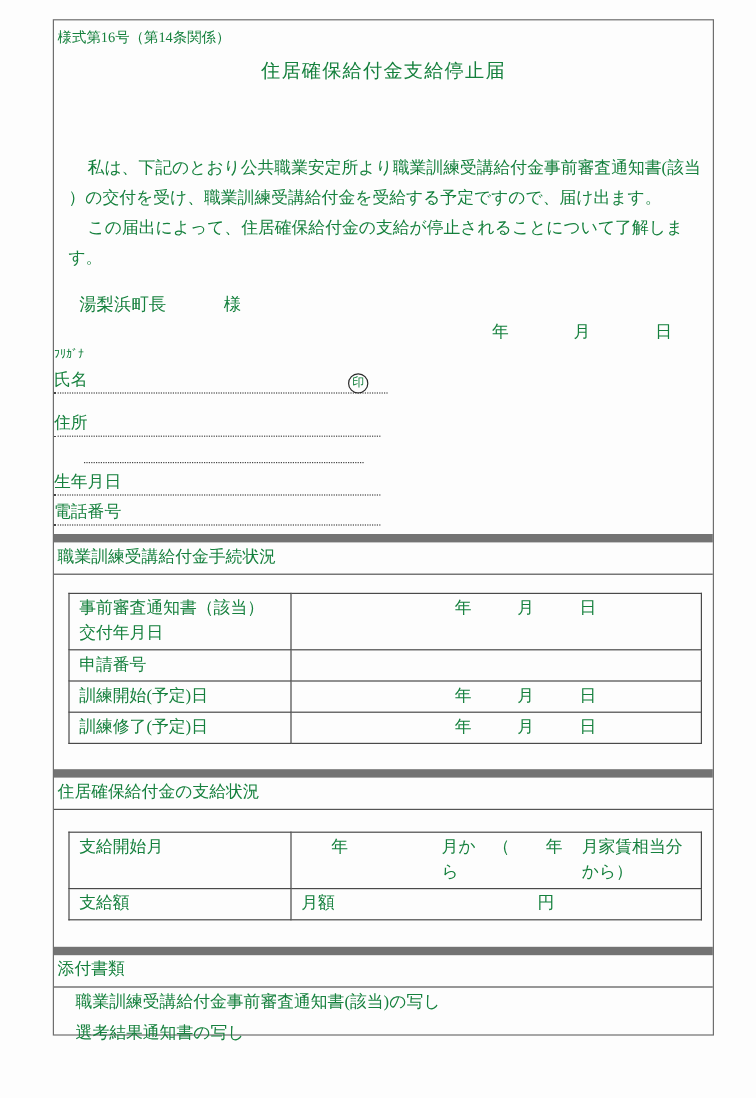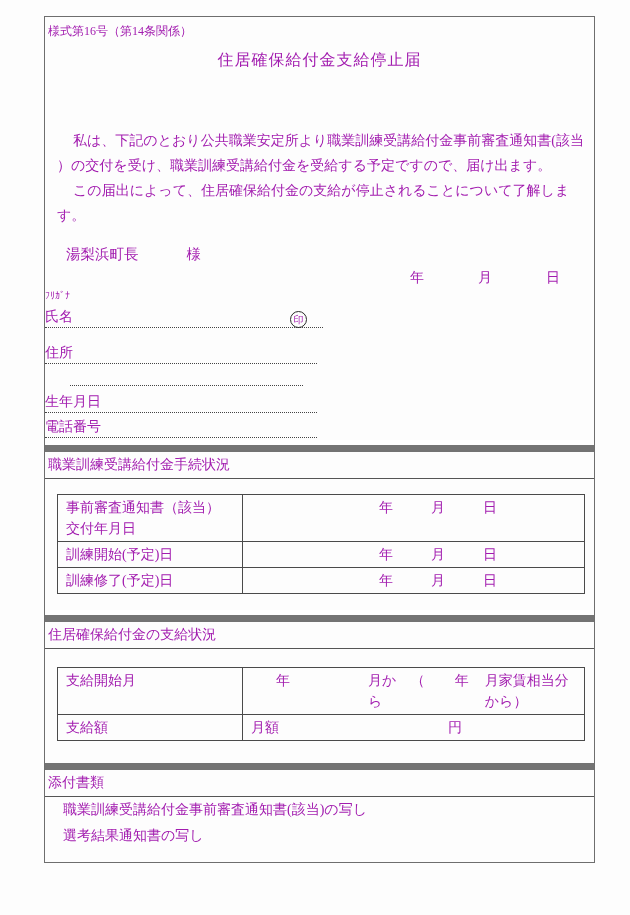--- a/index.html
+++ b/index.html
@@ -3,21 +3,21 @@
 <meta charset="utf-8">
 <style>
   * { margin: 0; padding: 0; box-sizing: border-box; }
   html, body { background: #fdfdfd; }
   .page {
     position: relative;
     width: 630px;
     height: 915px;
     background: #fdfdfd;
     font-family: "Liberation Serif", "DejaVu Serif", serif;
-    color: #a21caf;
+    color: #15803d;
     overflow: hidden;
   }
   .form-box {
     position: absolute;
     left: 44px;
     top: 16px;
     width: 551px;
     height: 847px;
     border: 1px solid #6e6e6e;
     background: #fdfdfd;
@@ -204,20 +204,24 @@
         </td>
         <td class="val">
           <div class="ymd">
             <span>年</span>
             <span>月</span>
             <span>日</span>
           </div>
         </td>
       </tr>
       <tr class="short">
+        <td class="lab">申請番号</td>
+        <td class="val"></td>
+      </tr>
+      <tr class="short">
         <td class="lab">訓練開始(予定)日</td>
         <td class="val">
           <div class="ymd">
             <span>年</span>
             <span>月</span>
             <span>日</span>
           </div>
         </td>
       </tr>
       <tr class="short">

